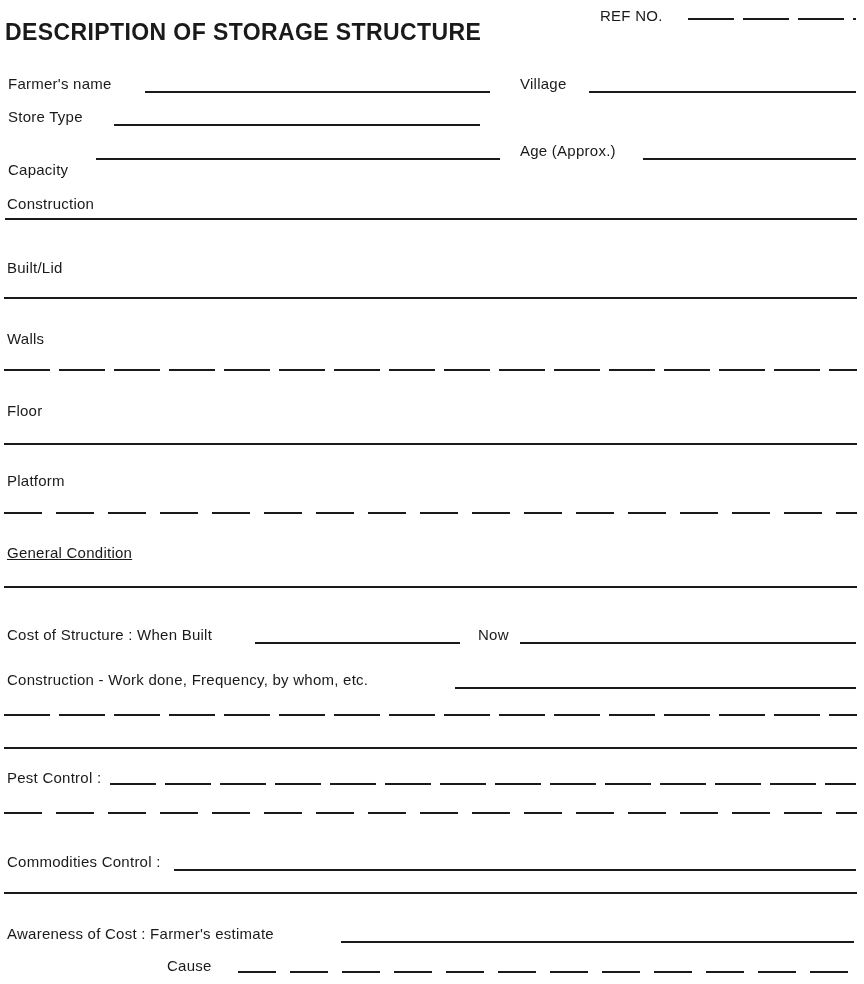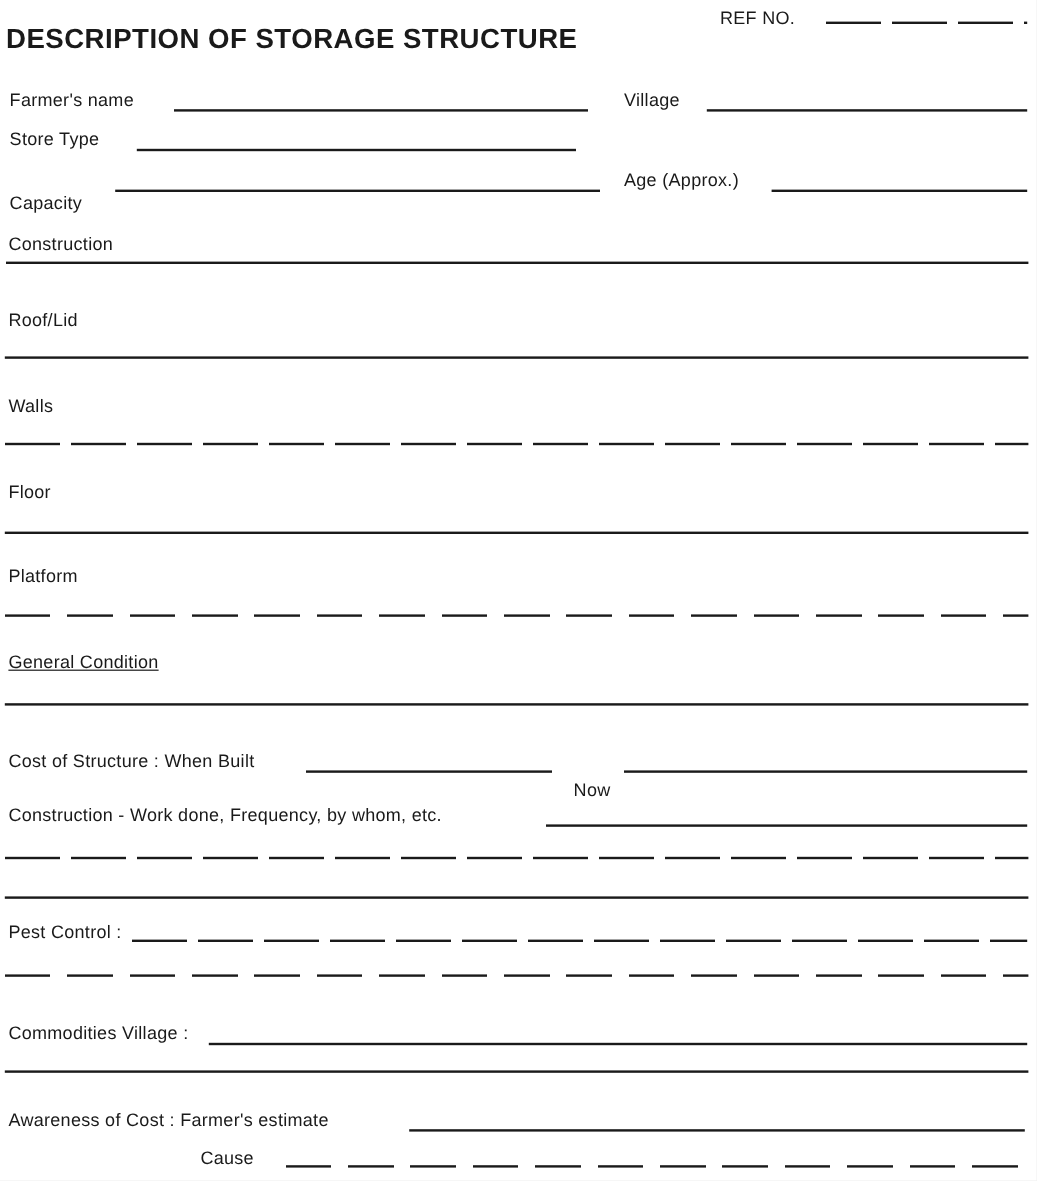--- a/index.html
+++ b/index.html
@@ -66,50 +66,50 @@
   <div class="rule" style="left:114px;top:108px;width:366px;height:16px;"></div>
 
   <span class="lbl" style="left:8px;top:142px;margin-top:19px;">Capacity</span>
   <div class="rule" style="left:96px;top:142px;width:404px;height:16px;"></div>
   <span class="lbl" style="left:520px;top:142px;">Age (Approx.)</span>
   <div class="rule" style="left:643px;top:142px;width:213px;height:16px;"></div>
 
   <span class="lbl" style="left:7px;top:195px;">Construction</span>
   <div class="rule" style="left:5px;top:203px;width:852px;height:15px;"></div>
 
-  <span class="lbl" style="left:7px;top:259px;">Roof/Lid</span>
+  <span class="lbl" style="left:7px;top:259px;">Built/Lid</span>
   <div class="rule" style="left:4px;top:282px;width:853px;height:15px;"></div>
 
   <span class="lbl" style="left:7px;top:330px;">Walls</span>
   <div class="rule broken" style="left:4px;top:356px;width:853px;height:15px;"></div>
 
   <span class="lbl" style="left:7px;top:402px;">Floor</span>
   <div class="rule" style="left:4px;top:428px;width:853px;height:15px;"></div>
 
   <span class="lbl" style="left:7px;top:472px;">Platform</span>
   <div class="rule broken2" style="left:4px;top:499px;width:853px;height:15px;"></div>
 
   <span class="lbl" style="left:7px;top:544px;text-decoration:underline;">General Condition</span>
   <div class="rule" style="left:4px;top:571px;width:853px;height:15px;"></div>
 
   <span class="lbl" style="left:7px;top:626px;">Cost of Structure : When Built</span>
   <div class="rule" style="left:255px;top:626px;width:205px;height:16px;"></div>
-  <span class="lbl" style="left:478px;top:626px;margin-top:24px;">Now</span>
+  <span class="lbl" style="left:478px;top:626px;">Now</span>
   <div class="rule" style="left:520px;top:626px;width:336px;height:16px;"></div>
 
   <span class="lbl" style="left:7px;top:671px;">Construction - Work done, Frequency, by whom, etc.</span>
   <div class="rule" style="left:455px;top:671px;width:401px;height:16px;"></div>
   <div class="rule broken" style="left:4px;top:701px;width:853px;height:15px;"></div>
   <div class="rule" style="left:4px;top:732px;width:853px;height:15px;"></div>
 
   <span class="lbl" style="left:7px;top:769px;">Pest Control :</span>
   <div class="rule broken" style="left:110px;top:769px;width:746px;height:16px;"></div>
   <div class="rule broken2" style="left:4px;top:799px;width:853px;height:15px;"></div>
 
-  <span class="lbl" style="left:7px;top:853px;">Commodities Village :</span>
+  <span class="lbl" style="left:7px;top:853px;">Commodities Control :</span>
   <div class="rule" style="left:174px;top:853px;width:682px;height:16px;"></div>
   <div class="rule" style="left:4px;top:877px;width:853px;height:15px;"></div>
 
   <span class="lbl" style="left:7px;top:925px;">Awareness of Cost : Farmer's estimate</span>
   <div class="rule" style="left:341px;top:925px;width:513px;height:16px;"></div>
 
   <span class="lbl" style="left:167px;top:957px;">Cause</span>
   <div class="rule broken2" style="left:238px;top:957px;width:618px;height:16px;"></div>
 
 </main>

